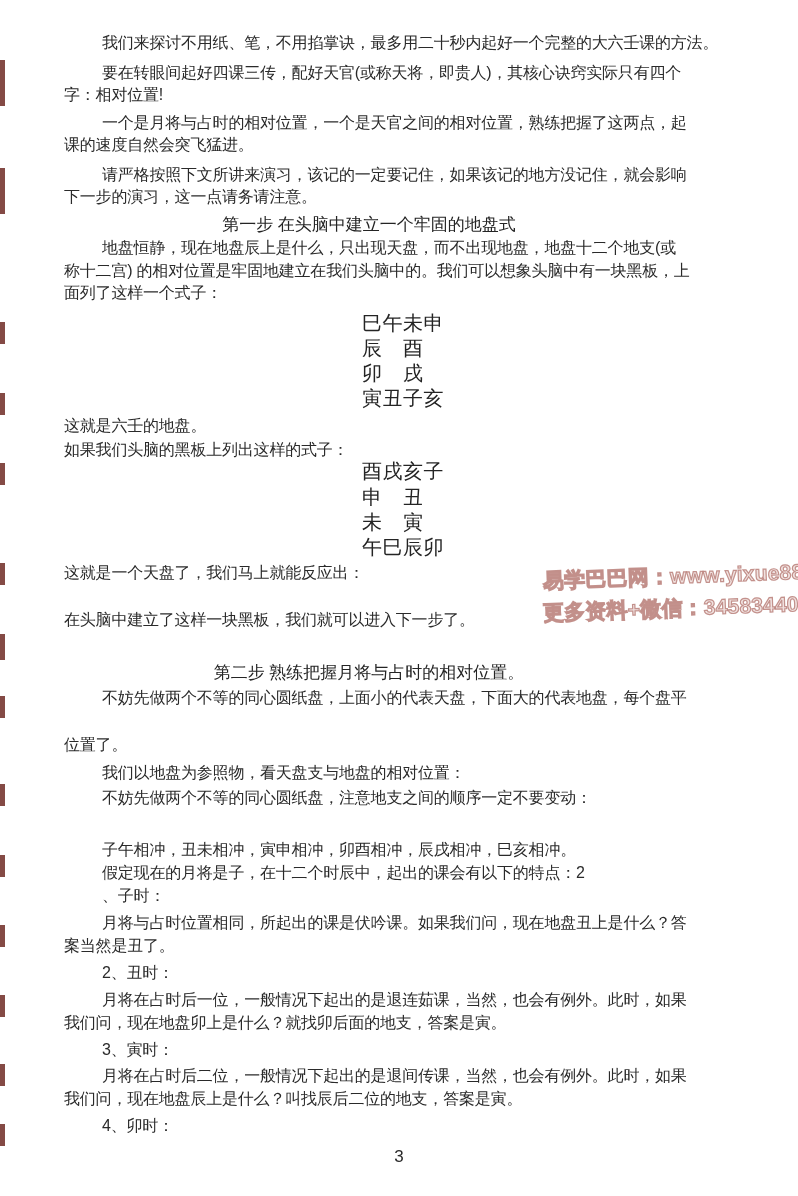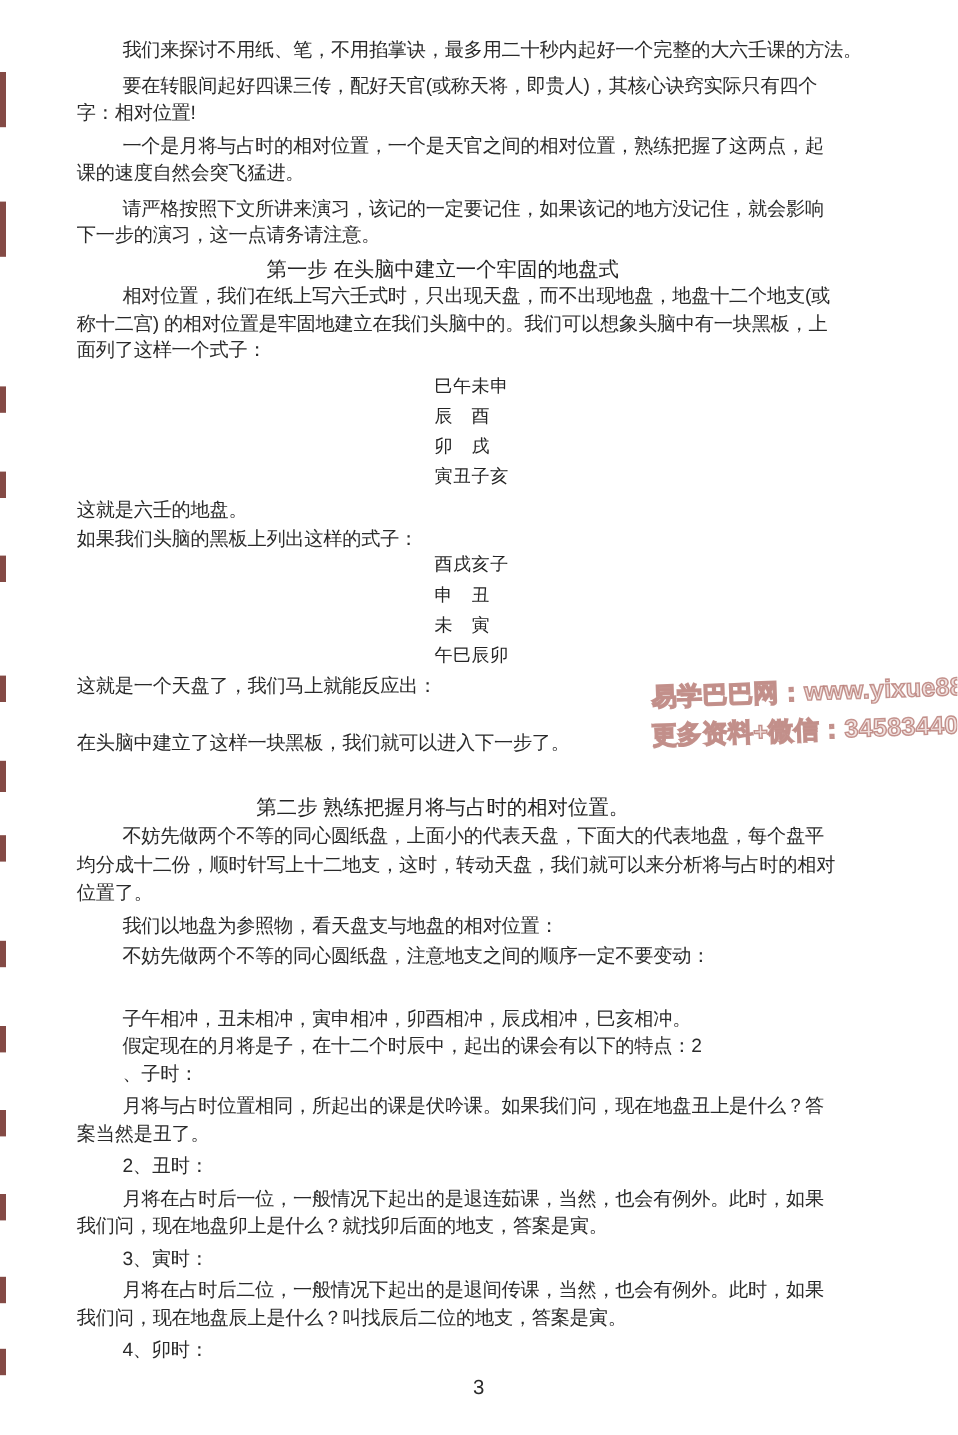--- a/index.html
+++ b/index.html
@@ -27,21 +27,21 @@
     left:0; width:738px;
     text-align:center;
     font-size:17px;
     letter-spacing:0;
     white-space:pre;
     color:#242424;
   }
   .dg {
     position:absolute;
     left:362px;
-    font-size:15px;
+    font-size:20px;
     line-height:20px;
     letter-spacing:0.5px;
     white-space:pre;
     color:#242424;
   }
   .wm {
     position:absolute;
     left:543px;
     width:260px;
     font-size:21px;
@@ -79,21 +79,21 @@
   <div class="ln" style="top:85px">字：相对位置!</div>
 
   <div class="ln ind" style="top:113px">一个是月将与占时的相对位置，一个是天官之间的相对位置，熟练把握了这两点，起</div>
   <div class="ln" style="top:135px">课的速度自然会突飞猛进。</div>
 
   <div class="ln" style="top:187px">下一步的演习，这一点请务请注意。</div>
   <div class="ln ind" style="top:165px">请严格按照下文所讲来演习，该记的一定要记住，如果该记的地方没记住，就会影响</div>
 
   <div class="heading" style="top:213px">第一步 在头脑中建立一个牢固的地盘式</div>
 
-  <div class="ln ind" style="top:238px">相对位置，我们在纸上写六壬式时，只出现天盘，而不出现地盘，地盘十二个地支(或</div>
+  <div class="ln ind" style="top:238px">地盘恒静，现在地盘辰上是什么，只出现天盘，而不出现地盘，地盘十二个地支(或</div>
   <div class="ln" style="top:261px">称十二宫) 的相对位置是牢固地建立在我们头脑中的。我们可以想象头脑中有一块黑板，上</div>
   <div class="ln" style="top:283px">面列了这样一个式子：</div>
 
   <div class="dg" style="top:313px">巳午未申</div>
   <div class="dg" style="top:338px">辰　酉</div>
   <div class="dg" style="top:363px">卯　戌</div>
   <div class="dg" style="top:388px">寅丑子亥</div>
 
   <div class="ln" style="top:416px">这就是六壬的地盘。</div>
   <div class="ln" style="top:440px">如果我们头脑的黑板上列出这样的式子：</div>
@@ -105,21 +105,20 @@
 
   <div class="ln" style="top:563px">这就是一个天盘了，我们马上就能反应出：</div>
   <div class="ln" style="top:610px">在头脑中建立了这样一块黑板，我们就可以进入下一步了。</div>
 
   <div class="wm" style="top:567px">易学巴巴网：www.yixue88.cn</div>
   <div class="wm" style="top:599px">更多资料+微信：3458344044</div>
 
   <div class="heading" style="top:661px">第二步 熟练把握月将与占时的相对位置。</div>
 
   <div class="ln ind" style="top:688px">不妨先做两个不等的同心圆纸盘，上面小的代表天盘，下面大的代表地盘，每个盘平</div>
-  <div class="ln" style="top:712px">均分成十二份，顺时针写上十二地支，这时，转动天盘，我们就可以来分析将与占时的相对</div>
   <div class="ln" style="top:735px">位置了。</div>
 
   <div class="ln ind" style="top:763px">我们以地盘为参照物，看天盘支与地盘的相对位置：</div>
   <div class="ln ind" style="top:788px">不妨先做两个不等的同心圆纸盘，注意地支之间的顺序一定不要变动：</div>
   <div class="ln ind" style="top:840px">子午相冲，丑未相冲，寅申相冲，卯酉相冲，辰戌相冲，巳亥相冲。</div>
   <div class="ln ind" style="top:863px">假定现在的月将是子，在十二个时辰中，起出的课会有以下的特点：2</div>
   <div class="ln ind" style="top:886px">、子时：</div>
 
   <div class="ln ind" style="top:913px">月将与占时位置相同，所起出的课是伏吟课。如果我们问，现在地盘丑上是什么？答</div>
   <div class="ln" style="top:936px">案当然是丑了。</div>

